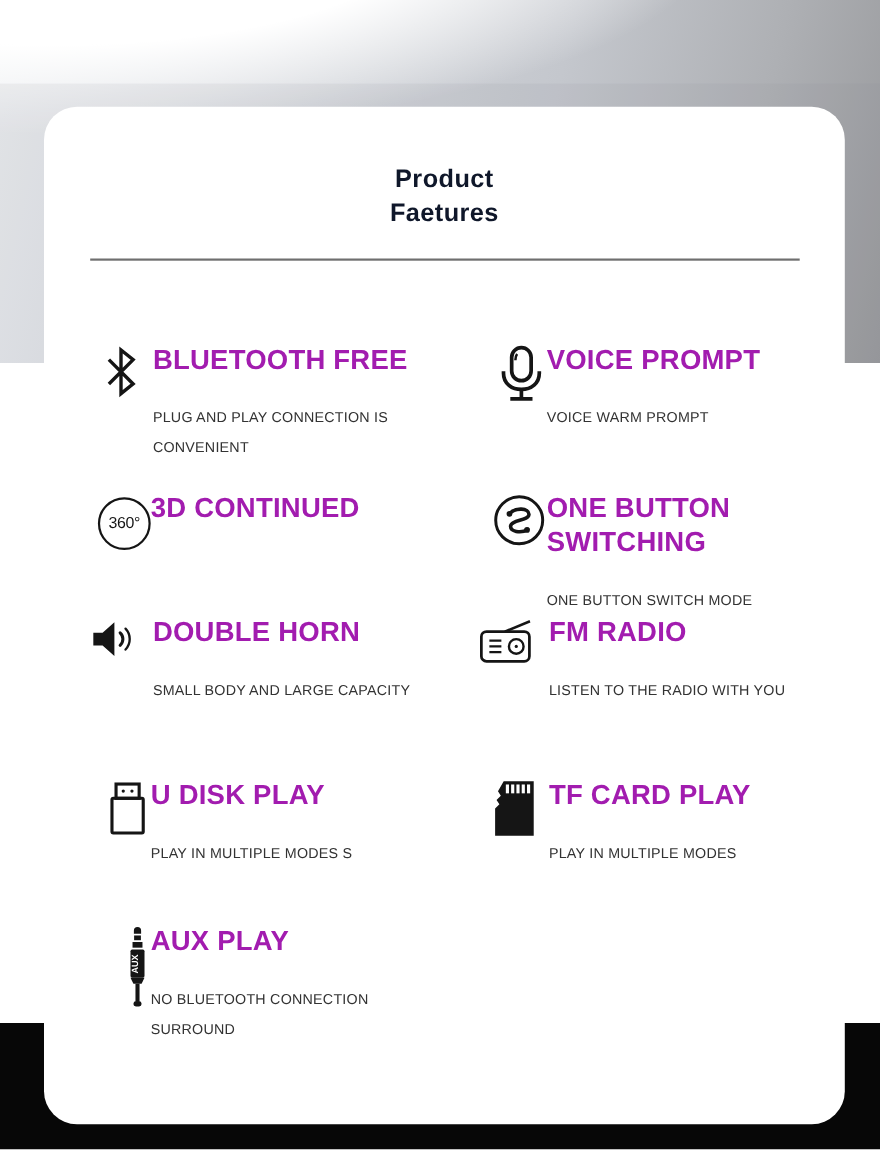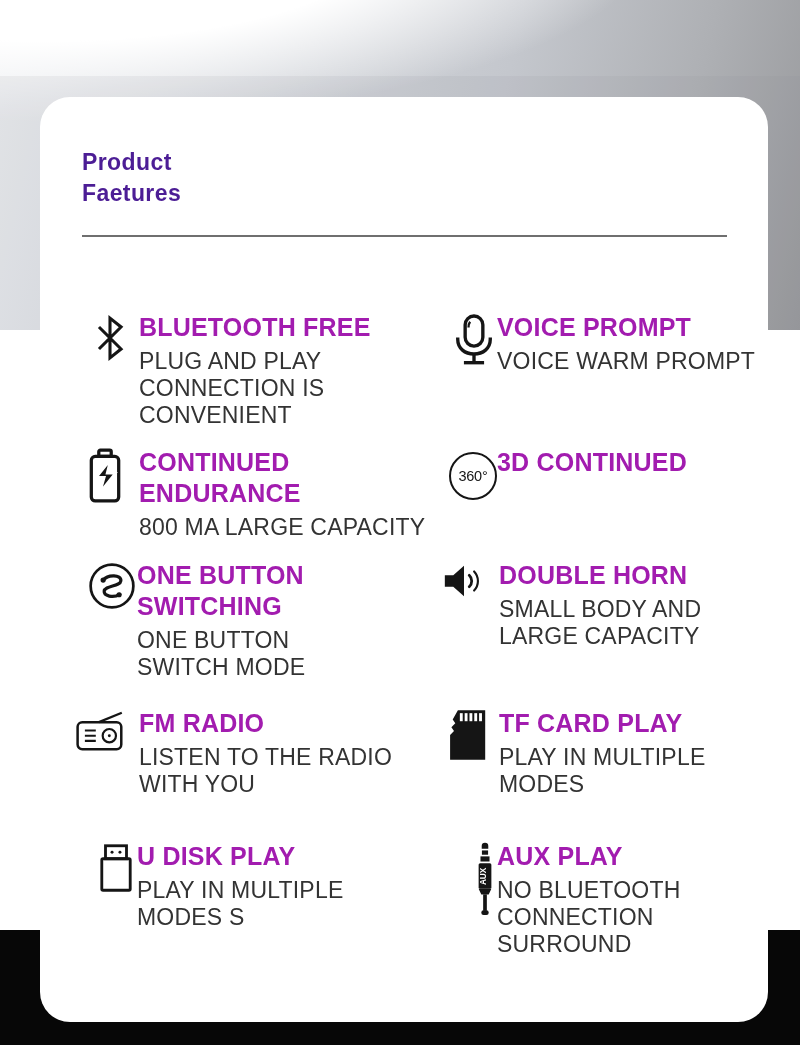--- a/index.html
+++ b/index.html
@@ -24,22 +24,22 @@
   .bg-footer{
     position:absolute;left:0;bottom:0;width:800px;height:115px;background:#070707;
   }
   
   .card{
     position:absolute;left:40px;top:97px;width:728px;height:925px;
     background:#ffffff;border-radius:30px;
   }
   .page-title{
     margin:50px 42px 0 42px;
-    font-size:23px;font-weight:700;color:#4c1d95;
-    line-height:31px;letter-spacing:0.4px;
+    font-size:23px;font-weight:700;color:#0f172a;
+    line-height:31px;letter-spacing:0.4px;text-align:center;
   }
   .divider{
     margin:26px 41px 0 42px;height:0;
     border-top:2px solid #6f6f6f;
   }
   .grid{
     margin:75px 0 0 35px;
     display:grid;
     grid-template-columns:360px 1fr;
     grid-template-rows:135px 113px 148px 133px auto;
@@ -48,21 +48,21 @@
   .cell.right{padding-left:10px;gap:0;}
   .icon{
     width:52px;flex:0 0 52px;display:flex;justify-content:flex-end;
     align-items:flex-start;padding-top:1px;color:#151515;
   }
   .txt{min-width:0;}
   .f-title{
     font-size:25px;font-weight:700;color:#a21caf;line-height:31px;letter-spacing:0.2px;
   }
   .f-sub{
-    margin-top:5px;font-size:23px;font-weight:400;color:#333333;
+    margin-top:23px;font-size:13px;font-weight:400;color:#333333;
     line-height:27px;letter-spacing:0.2px;
   }
   
   .cell-1 .f-sub{max-width:268px;}
   .cell-6 .f-title{max-width:235px;}
   .cell-6 .f-sub{max-width:205px;}
   .cell-10 .f-sub{max-width:218px;}
   
   .circle-icon{
     width:44px;height:44px;border:2.5px solid #151515;border-radius:50%;
@@ -105,33 +105,20 @@
             <path d="M13 23 V27.3"></path>
             <path d="M7.3 27.7 h11.4"></path>
           </svg>
         </span>
     <span class="txt">
       <span class="f-title" style="display:block">VOICE PROMPT</span>
       <span class="f-sub" style="display:block">VOICE WARM PROMPT</span>
     </span>
   </div>
 
-  <div class="cell cell-3 left">
-    <span class="icon">
-          <svg width="44" height="56" viewBox="0 0 26 36" fill="none" stroke="#151515" stroke-width="2.1">
-            <rect x="9" y="1.4" width="8" height="4" rx="1"></rect>
-            <rect x="4.2" y="5.4" width="17.6" height="28.6" rx="2.5"></rect>
-            <path d="M16.5 7.5 L7.5 18.8 H12.6 L9.8 28.5 L19.6 16.2 H14.3 Z" fill="#151515" stroke="#ffffff" stroke-width="1.6"></path>
-          </svg>
-        </span>
-    <span class="txt">
-      <span class="f-title" style="display:block">CONTINUED ENDURANCE</span>
-      <span class="f-sub" style="display:block">800 MA LARGE CAPACITY</span>
-    </span>
-  </div>
 
   <div class="cell cell-4 right">
     <span class="icon">
           <span class="circle-icon">360°</span>
         </span>
     <span class="txt">
       <span class="f-title" style="display:block">3D CONTINUED</span>
     </span>
   </div>
 
@@ -170,20 +157,35 @@
             <path d="M23 12.5 L45 3.5" stroke-width="2.2"></path>
             <rect x="2.5" y="12.5" width="42" height="26" rx="4.5" stroke-width="2.4"></rect>
             <path d="M9.5 20.5 h10.5 M9.5 25.5 h10.5 M9.5 30.5 h10.5" stroke-width="2"></path>
             <circle cx="33" cy="25.5" r="6.4" stroke-width="2.1"></circle>
             <circle cx="33" cy="25.5" r="1.4" fill="#151515" stroke="none"></circle>
           </svg>
         </span>
     <span class="txt">
       <span class="f-title" style="display:block">FM RADIO</span>
       <span class="f-sub" style="display:block">LISTEN TO THE RADIO WITH YOU</span>
+    </span>
+  </div>
+
+  <div class="cell cell-8 right">
+    <span class="icon">
+          <svg width="42" height="52" viewBox="0 0 34 40" fill="none" stroke="#151515" stroke-width="2.3">
+            <rect x="8.5" y="2" width="17" height="10.5"></rect>
+            <circle cx="13.8" cy="7.2" r="1.2" fill="#151515" stroke="none"></circle>
+            <circle cx="20.2" cy="7.2" r="1.2" fill="#151515" stroke="none"></circle>
+            <rect x="5.5" y="12.5" width="23" height="25.5" rx="1"></rect>
+          </svg>
+        </span>
+    <span class="txt">
+      <span class="f-title" style="display:block">U DISK PLAY</span>
+      <span class="f-sub" style="display:block">PLAY IN MULTIPLE MODES S</span>
     </span>
   </div>
 
   <div class="cell cell-9 left">
     <span class="icon">
           <svg width="40" height="52" viewBox="0 0 30 40" fill="none">
             <path d="M8 1 H29 V39 H2 V20 L5 17 L3 14 L6 11 L4 8 Z" fill="#151515"></path>
             <g fill="#ffffff">
               <rect x="9.5" y="3.2" width="2.2" height="6.2"></rect>
               <rect x="13.2" y="3.2" width="2.2" height="6.2"></rect>
@@ -192,35 +194,20 @@
               <rect x="24.3" y="3.2" width="2.2" height="6.2"></rect>
             </g>
           </svg>
         </span>
     <span class="txt">
       <span class="f-title" style="display:block">TF CARD PLAY</span>
       <span class="f-sub" style="display:block">PLAY IN MULTIPLE MODES</span>
     </span>
   </div>
 
-  <div class="cell cell-8 right">
-    <span class="icon">
-          <svg width="42" height="52" viewBox="0 0 34 40" fill="none" stroke="#151515" stroke-width="2.3">
-            <rect x="8.5" y="2" width="17" height="10.5"></rect>
-            <circle cx="13.8" cy="7.2" r="1.2" fill="#151515" stroke="none"></circle>
-            <circle cx="20.2" cy="7.2" r="1.2" fill="#151515" stroke="none"></circle>
-            <rect x="5.5" y="12.5" width="23" height="25.5" rx="1"></rect>
-          </svg>
-        </span>
-    <span class="txt">
-      <span class="f-title" style="display:block">U DISK PLAY</span>
-      <span class="f-sub" style="display:block">PLAY IN MULTIPLE MODES S</span>
-    </span>
-  </div>
-
   <div class="cell cell-10 right">
     <span class="icon">
           <svg width="24" height="76" viewBox="0 0 22 74" fill="#151515">
             <path d="M11 0.8 a3.2 3.2 0 0 1 3.2 3.2 v2.6 h-6.4 v-2.6 a3.2 3.2 0 0 1 3.2 -3.2 z"></path>
             <rect x="8" y="8.2" width="6" height="4.2"></rect>
             <rect x="6.6" y="14" width="8.8" height="5"></rect>
             <rect x="4.8" y="20.6" width="12.4" height="25" rx="1.5"></rect>
             <path d="M4.8 45.6 h12.4 l-2.6 5.4 h-7.2 z"></path>
             <rect x="9.2" y="51" width="3.6" height="16"></rect>
             <rect x="7.4" y="66.5" width="7.2" height="4.5" rx="2.2"></rect>

